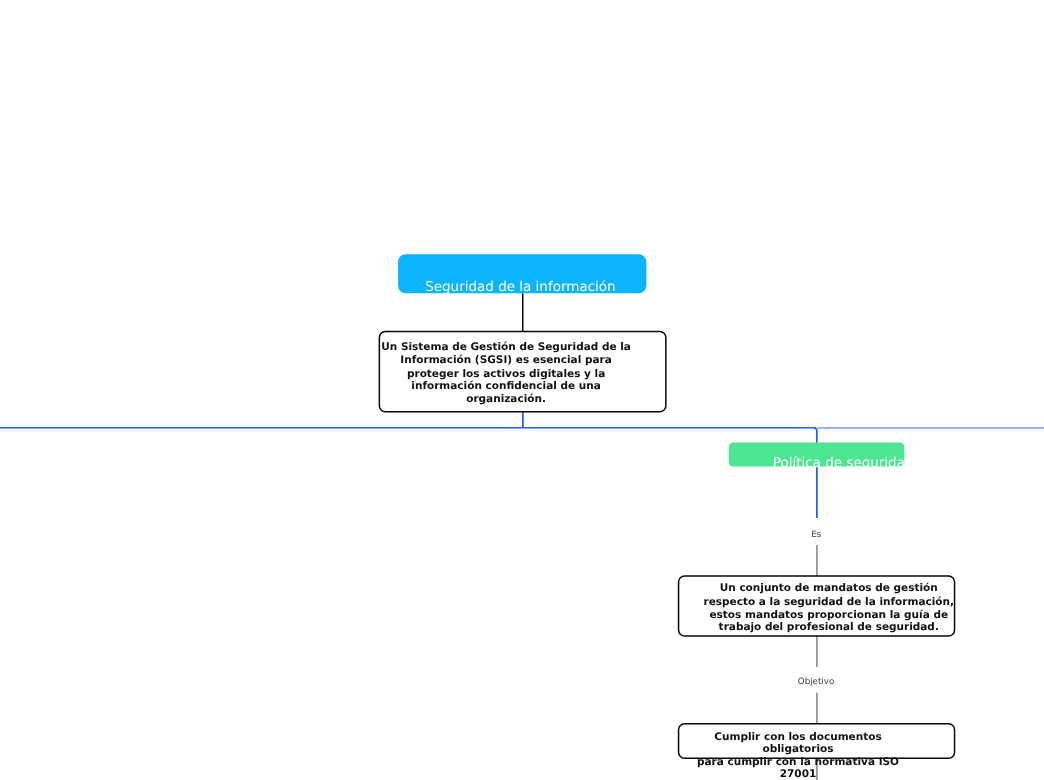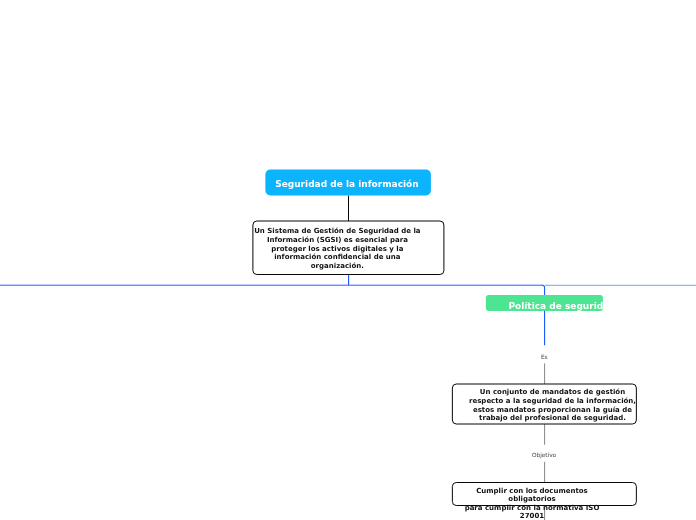--- a/index.html
+++ b/index.html
@@ -3,21 +3,21 @@
 <meta charset="utf-8">
 <title>Mapa mental</title>
 <style>
   html,body{margin:0;padding:0;}
   body{width:696px;height:520px;background:#ffffff;overflow:hidden;
        font-family:"DejaVu Sans",sans-serif;
        -webkit-font-smoothing:antialiased;}
   .canvas{position:relative;width:696px;height:520px;}
   svg.layer{position:absolute;left:0;top:0;width:696px;height:520px;}
   .node{position:absolute;box-sizing:border-box;}
-  .pill{color:#fff;font-weight:700;display:flex;align-items:center;justify-content:center;white-space:nowrap;}
+  .pill{color:#fff;font-weight:400;display:flex;align-items:flex-end;justify-content:center;white-space:nowrap;}
   .pill span{position:relative;}
   .rootnode{left:265.37px;top:169.48px;width:165.54px;height:26.05px;font-size:9px;}
   .rootnode span{left:-1.2px;top:1.3px;}
   .greennode{left:485.88px;top:295px;width:117.02px;height:16px;font-size:9px;padding-left:38px;}
   .greennode span{left:-1.3px;top:2.9px;}
   .boxtext{position:absolute;color:#111;font-weight:700;font-size:7px;line-height:8.75px;
            text-align:center;}
   .bt1{left:252.4px;top:227px;width:170px;}
   .bt2{left:452px;top:388px;width:201px;}
   .bt3{left:452px;top:486.5px;width:160px;line-height:8.6px;}

